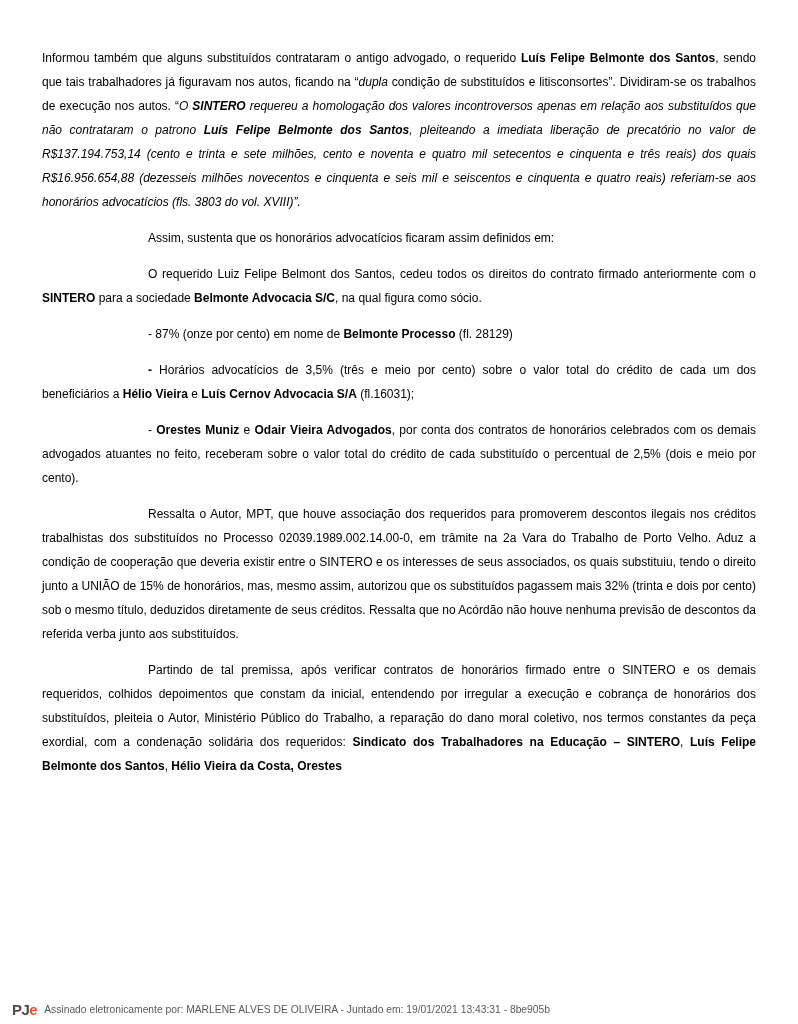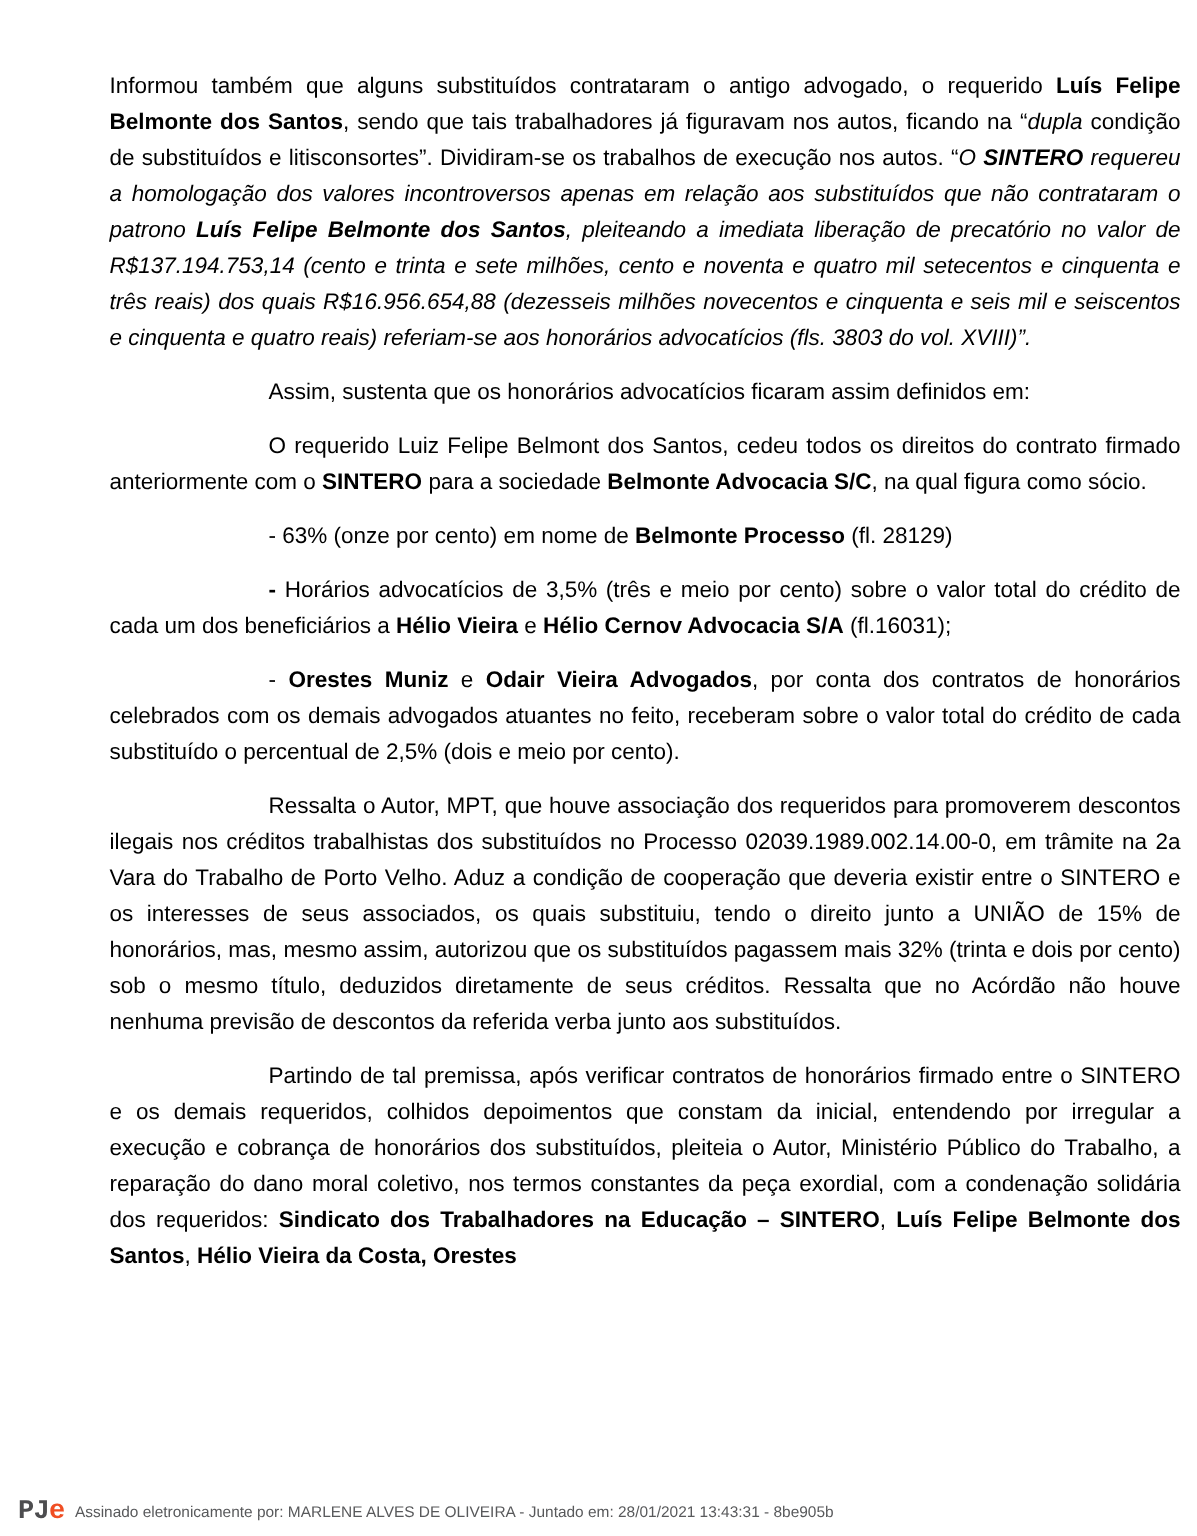--- a/index.html
+++ b/index.html
@@ -13,47 +13,46 @@
     height: 1024px;
     background: #ffffff;
     overflow: hidden;
     font-family: "Liberation Sans", sans-serif;
   }
   .doc {
     position: absolute;
     top: 46px;
     left: 42px;
     width: 714px;
-    font-size: 15px;
+    font-size: 12px;
     line-height: 24px;
     color: #000000;
     text-align: justify;
-    margin-left: 31px;
   }
   .para {
     margin: 0 0 12px 0;
   }
   .para.indent {
     text-indent: 106px;
   }
   .b { font-weight: bold; }
   .i { font-style: italic; }
   .footer {
     position: absolute;
     left: 12px;
     bottom: 7px;
     display: flex;
     align-items: center;
     gap: 7px;
     white-space: nowrap;
   }
   .logo {
-    font-family: Liberation Mono, monospace;
+    font-family: Liberation Sans, sans-serif;
     font-weight: bold;
-    font-size: 18px;
+    font-size: 15px;
     letter-spacing: -0.5px;
     color: #4D4D4F;
     line-height: 1;
   }
   .logo .e {
     color: #F04E23;
   }
   .sig {
     font-size: 10.3px;
     color: #58595B;
@@ -61,25 +60,25 @@
 </style>
 </head>
 <body>
 
 <div class="page">
 
   <main class="doc">
       <p class="para"><span>Informou também que alguns substituídos contrataram o antigo advogado, o requerido </span><span class="b">Luís Felipe Belmonte dos Santos</span><span>, sendo que tais trabalhadores já figuravam nos autos, ficando na “</span><span class="i">dupla</span><span> condição de substituídos e litisconsortes”. Dividiram-se os trabalhos de execução nos autos. “</span><span class="i">O </span><span class="b i">SINTERO</span><span class="i"> requereu a homologação dos valores incontroversos apenas em relação aos substituídos que não contrataram o patrono </span><span class="b i">Luís Felipe Belmonte dos Santos</span><span class="i">, pleiteando a imediata liberação de precatório no valor de R$137.194.753,14 (cento e trinta e sete milhões, cento e noventa e quatro mil setecentos e cinquenta e três reais) dos quais R$16.956.654,88 (dezesseis milhões novecentos e cinquenta e seis mil e seiscentos e cinquenta e quatro reais) referiam-se aos honorários advocatícios (fls. 3803 do vol. XVIII)”.</span></p>
       <p class="para indent"><span>Assim, sustenta que os honorários advocatícios ficaram assim definidos em:</span></p>
       <p class="para indent"><span>O requerido Luiz Felipe Belmont dos Santos, cedeu todos os direitos do contrato firmado anteriormente com o </span><span class="b">SINTERO</span><span> para a sociedade </span><span class="b">Belmonte Advocacia S/C</span><span>, na qual figura como sócio.</span></p>
-      <p class="para indent"><span>- 63% (onze por cento) em nome de </span><span class="b">Belmonte Processo</span><span> (fl. 28129)</span></p>
-      <p class="para indent"><span class="b">-</span><span> Horários advocatícios de 3,5% (três e meio por cento) sobre o valor total do crédito de cada um dos beneficiários a </span><span class="b">Hélio Vieira</span><span> e </span><span class="b">Hélio Cernov Advocacia S/A</span><span> (fl.16031);</span></p>
+      <p class="para indent"><span>- 87% (onze por cento) em nome de </span><span class="b">Belmonte Processo</span><span> (fl. 28129)</span></p>
+      <p class="para indent"><span class="b">-</span><span> Horários advocatícios de 3,5% (três e meio por cento) sobre o valor total do crédito de cada um dos beneficiários a </span><span class="b">Hélio Vieira</span><span> e </span><span class="b">Luís Cernov Advocacia S/A</span><span> (fl.16031);</span></p>
       <p class="para indent"><span>- </span><span class="b">Orestes Muniz</span><span> e </span><span class="b">Odair Vieira Advogados</span><span>, por conta dos contratos de honorários celebrados com os demais advogados atuantes no feito, receberam sobre o valor total do crédito de cada substituído o percentual de 2,5% (dois e meio por cento).</span></p>
       <p class="para indent"><span>Ressalta o Autor, MPT, que houve associação dos requeridos para promoverem descontos ilegais nos créditos trabalhistas dos substituídos no Processo 02039.1989.002.14.00-0, em trâmite na 2a Vara do Trabalho de Porto Velho. Aduz a condição de cooperação que deveria existir entre o SINTERO e os interesses de seus associados, os quais substituiu, tendo o direito junto a UNIÃO de 15% de honorários, mas, mesmo assim, autorizou que os substituídos pagassem mais 32% (trinta e dois por cento) sob o mesmo título, deduzidos diretamente de seus créditos. Ressalta que no Acórdão não houve nenhuma previsão de descontos da referida verba junto aos substituídos.</span></p>
       <p class="para indent"><span>Partindo de tal premissa, após verificar contratos de honorários firmado entre o SINTERO e os demais requeridos, colhidos depoimentos que constam da inicial, entendendo por irregular a execução e cobrança de honorários dos substituídos, pleiteia o Autor, Ministério Público do Trabalho, a reparação do dano moral coletivo, nos termos constantes da peça exordial, com a condenação solidária dos requeridos: </span><span class="b">Sindicato dos Trabalhadores na Educação – SINTERO</span><span>, </span><span class="b">Luís Felipe Belmonte dos Santos</span><span>, </span><span class="b">Hélio Vieira da Costa, Orestes</span></p>
     </main>
 
   <footer class="footer">
     <span class="logo"><span class="pj" style="color: rgb(77, 77, 79);">PJ</span><span class="e" style="color: rgb(240, 78, 35);">e</span></span>
-    <span class="sig" style="color: rgb(88, 89, 91);">Assinado eletronicamente por: MARLENE ALVES DE OLIVEIRA - Juntado em: 28/01/2021 13:43:31 - 8be905b</span>
+    <span class="sig" style="color: rgb(88, 89, 91);">Assinado eletronicamente por: MARLENE ALVES DE OLIVEIRA - Juntado em: 19/01/2021 13:43:31 - 8be905b</span>
   </footer>
 
 </div>
 
 </body></html>

